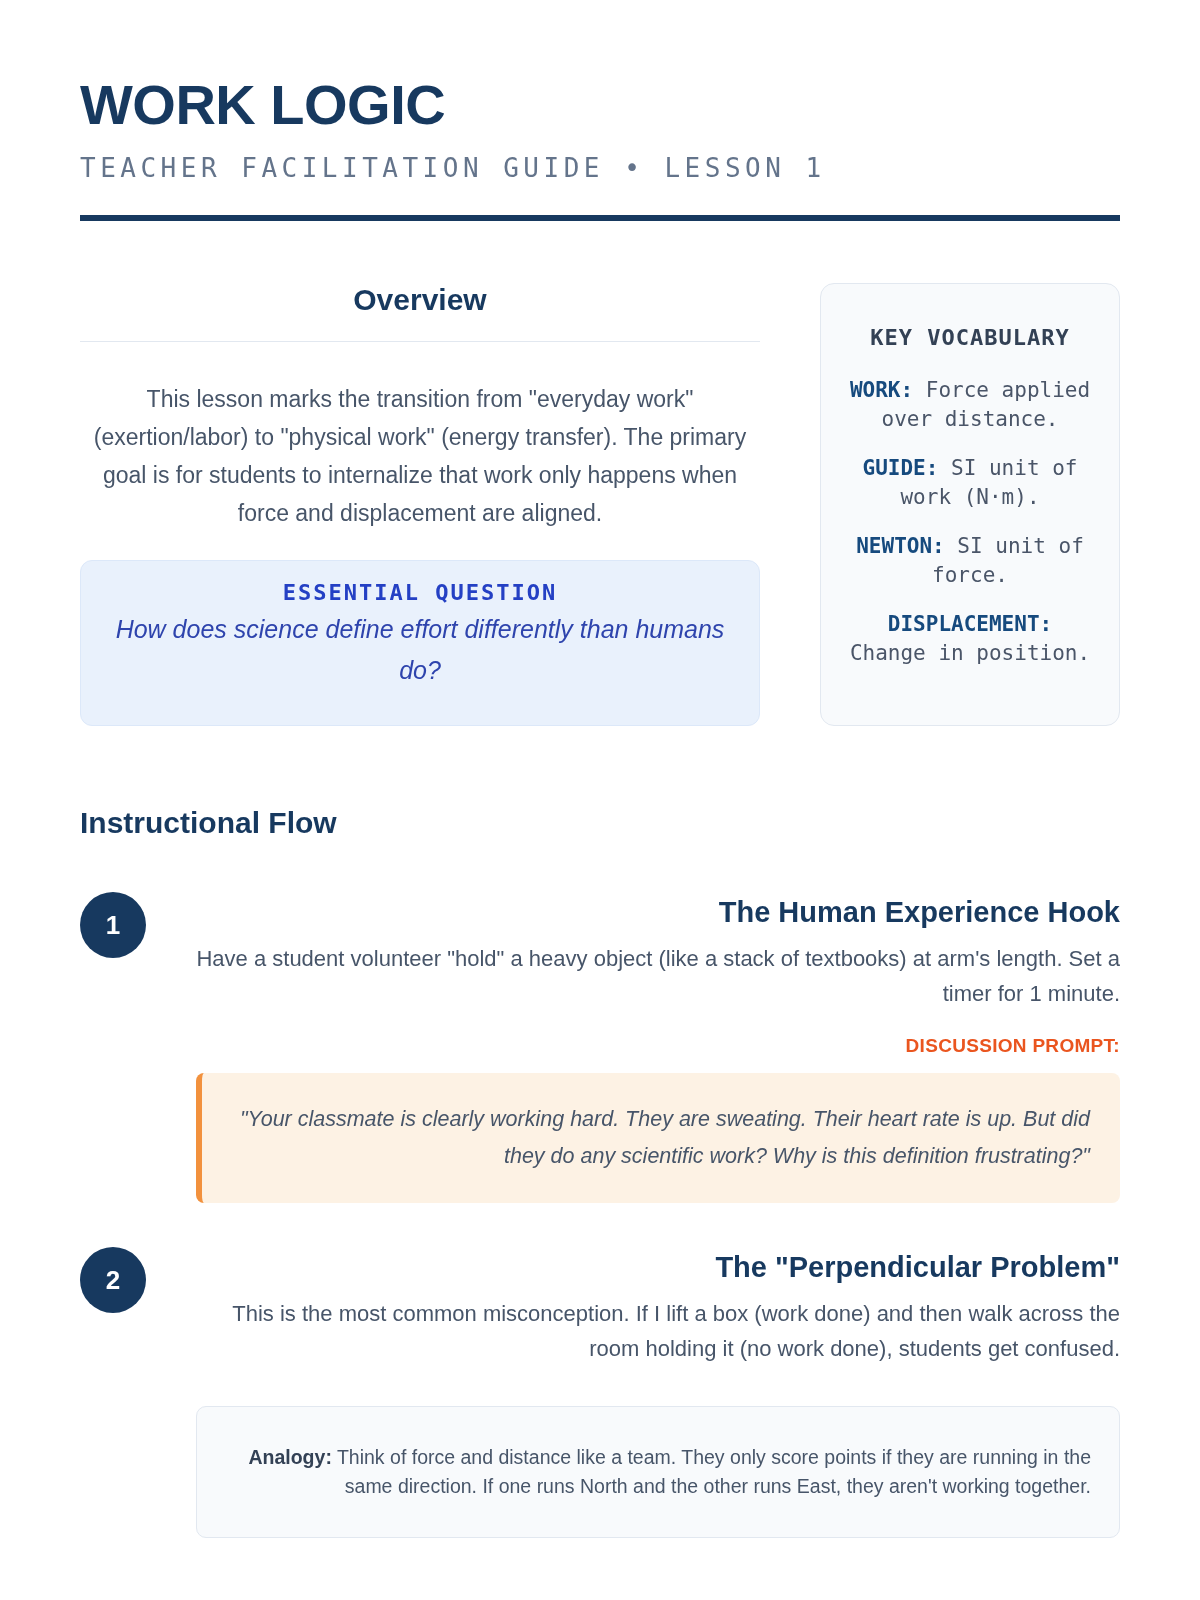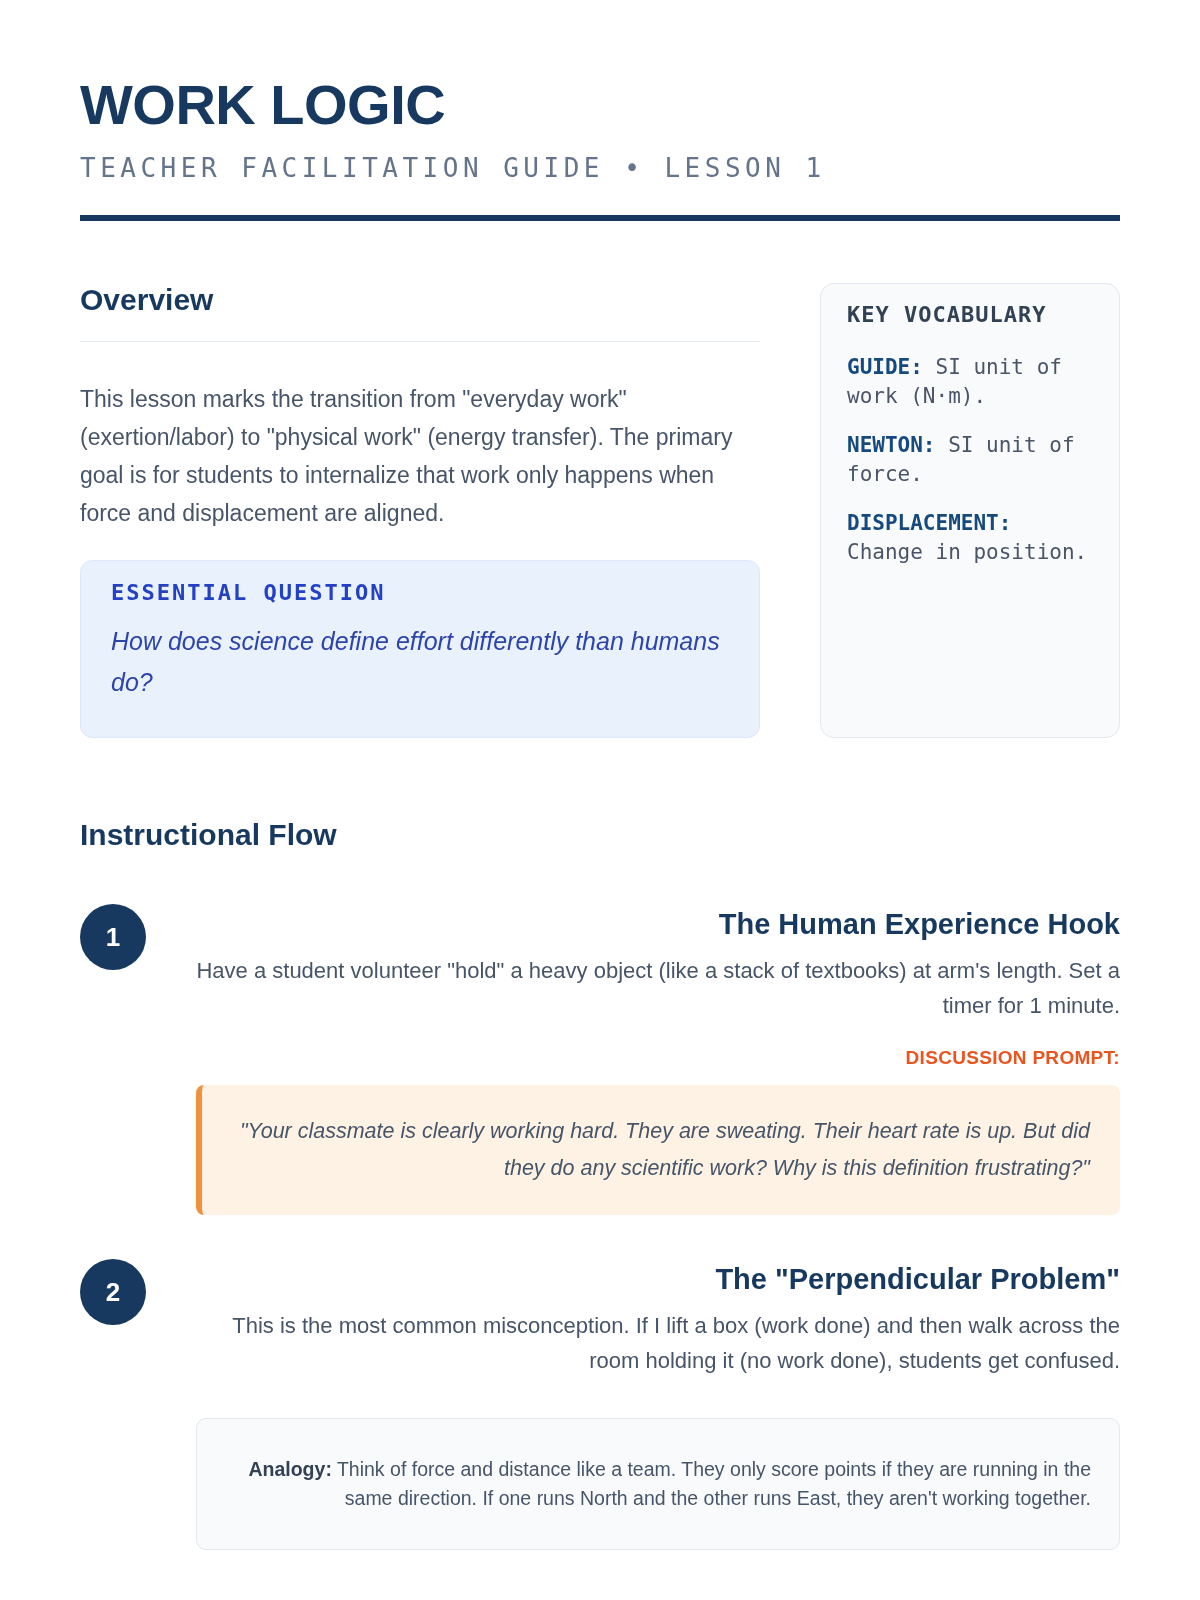--- a/index.html
+++ b/index.html
@@ -6,32 +6,32 @@
   html, body { width: 1200px; height: 1600px; overflow: hidden; background: #ffffff; }
   body { font-family: "Liberation Sans", sans-serif; color: var(--body-text, #475569); }
   .page { padding: 72px 80px 0; }
 
   
   .doc-title { font-size: 56px; font-weight: 700; color: var(--navy, #17395f); letter-spacing: -0.5px; }
   .doc-subtitle { margin-top: 16px; font-family: "DejaVu Sans Mono", monospace; font-size: 26px; letter-spacing: 4.5px; color: var(--muted, #64748b); }
   .header-rule { height: 6px; background: var(--navy, #17395f); margin-top: 32px; }
 
   
-  .columns { display: flex; gap: 60px; margin-top: 62px; align-items: stretch; }
+  .columns { display: flex; gap: 60px; margin-top: 62px; align-items: stretch; text-align: center; }
   .main-col { flex: 0 0 680px; width: 680px; }
   .section-heading { font-size: 30px; font-weight: 700; color: var(--navy, #17395f); }
   .thin-divider { height: 1px; background: var(--card-border, #e2e8f0); margin-top: 24px; }
   .overview-body { margin-top: 38px; font-size: 23px; line-height: 38px; color: var(--body-text, #475569); }
 
   .eq-box { margin-top: 28px; background: var(--eq-bg, #e9f1fc); border: 1px solid #dce8f9; border-radius: 12px; padding: 19px 30px 34px; }
   .eq-label { font-family: "DejaVu Sans Mono", monospace; font-weight: bold; font-size: 22px; letter-spacing: 2px; color: var(--eq-label, #2440c4); }
-  .eq-question { margin-top: 16px; font-style: italic; font-size: 25px; line-height: 41px; color: var(--eq-text, #2e44ad); }
+  .eq-question { margin-top: 4px; font-style: italic; font-size: 25px; line-height: 41px; color: var(--eq-text, #2e44ad); }
 
   
-  .vocab-card { flex: 1; background: var(--card-bg, #f8fafc); border: 1px solid var(--card-border, #e2e8f0); border-radius: 14px; padding: 18px 26px; font-family: "DejaVu Sans Mono", monospace; }
+  .vocab-card { flex: 1; background: var(--card-bg, #f8fafc); border: 1px solid var(--card-border, #e2e8f0); border-radius: 14px; padding: 41px 26px; font-family: "DejaVu Sans Mono", monospace; }
   .vocab-title { font-size: 22px; font-weight: bold; letter-spacing: 1px; color: #334155; }
   .vocab-item { margin-top: 20px; font-size: 21px; line-height: 29px; color: #4a5568; }
   .vocab-item:first-of-type { margin-top: 26px; }
   .vocab-term { font-weight: bold; color: var(--term, #164a7e); }
 
   
   .flow-section { margin-top: 80px; }
   .step { display: flex; margin-top: 52px; }
   .step.step-2 { margin-top: 44px; }
   .step-num { flex: 0 0 66px; width: 66px; height: 66px; border-radius: 50%; background: var(--navy, #17395f); color: #ffffff; font-size: 26px; font-weight: bold; display: flex; align-items: center; justify-content: center; }
@@ -66,20 +66,21 @@
       <p class="overview-body">This lesson marks the transition from "everyday work" (exertion/labor) to "physical work" (energy transfer). The primary goal is for students to internalize that work only happens when force and displacement are aligned.</p>
 
       <div class="eq-box">
         <div class="eq-label">ESSENTIAL QUESTION</div>
         <div class="eq-question">How does science define effort differently than humans do?</div>
       </div>
     </section>
 
     <aside class="vocab-card">
       <div class="vocab-title">KEY VOCABULARY</div>
+      <p class="vocab-item"><span class="vocab-term">WORK:</span><span> Force applied over distance.</span></p>
       <p class="vocab-item"><span class="vocab-term">GUIDE:</span><span> SI unit of work (N·m).</span></p>
       <p class="vocab-item"><span class="vocab-term">NEWTON:</span><span> SI unit of force.</span></p>
       <p class="vocab-item"><span class="vocab-term">DISPLACEMENT:</span><span> Change in position.</span></p>
     </aside>
 
   </div>
 
   <section class="flow-section">
     <h2 class="section-heading">Instructional Flow</h2>
 

